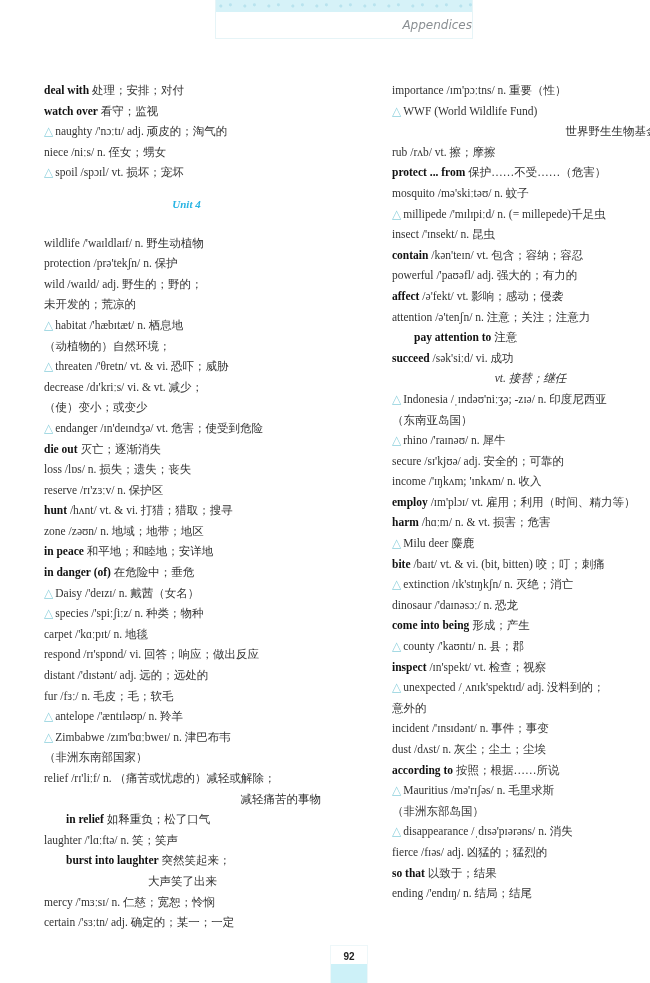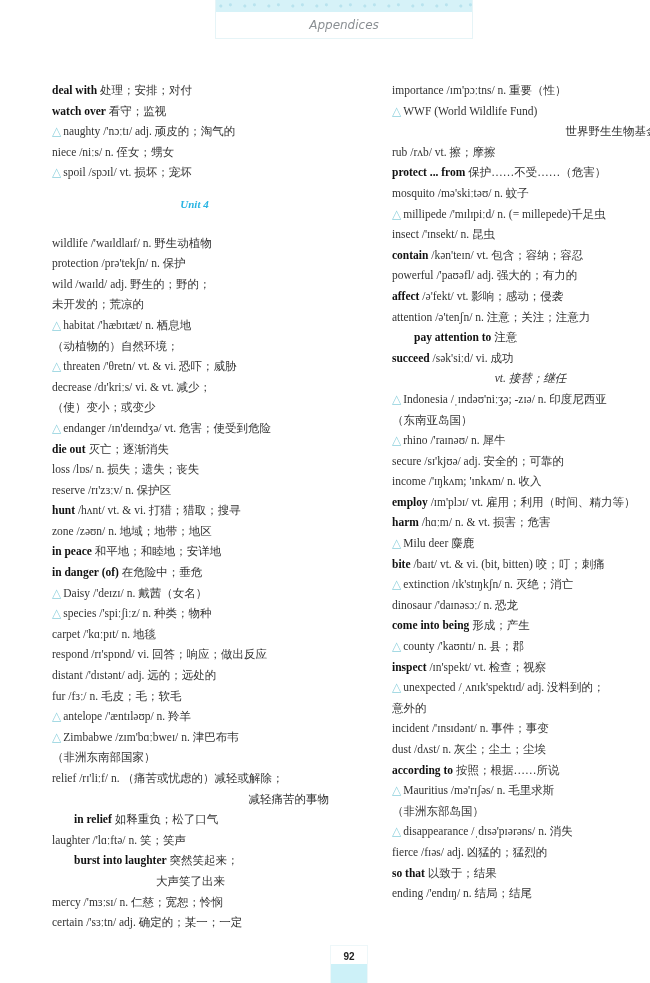--- a/index.html
+++ b/index.html
@@ -11,25 +11,25 @@
     position:absolute; left:215px; top:0; width:256px; height:38px;
     border:1px solid #e6f4f7; border-top:none; background:#fff;
   }
   .header .band {
     height:12px; background:#d6f2f8;
     background-image:radial-gradient(circle at 20% 50%, #b8e3ee 1px, transparent 2px),
                      radial-gradient(circle at 60% 40%, #b8e3ee 1px, transparent 2px);
     background-size:24px 12px;
   }
   .header .title {
-    text-align:center; font-family:"DejaVu Sans", sans-serif; font-style:italic;
+    text-align:right; font-family:"DejaVu Sans", sans-serif; font-style:italic;
     font-size:12px; color:#8a8f93; margin-top:6px; font-weight:300;
   }
   .col { position:absolute; top:80px; font-size:11.5px; line-height:20.6px; }
-  .col.left { left:52px; width:285px; }
+  .col.left { left:44px; width:285px; }
   .col.right { left:360px; width:285px;margin-left:32px; }
   .entry { white-space:nowrap; }
   .entry.cont { text-align:left; padding-right:8px; }
   .bold { font-weight:bold; color:#111; }
   .tri { color:#8ed0dd; font-family:"DejaVu Sans", sans-serif; font-size:12px; margin-right:2px; }
   .indent { padding-left:22px; }
   .unit {
     text-align:center; color:#29b4e3; font-weight:bold; font-style:italic;
     font-size:11px; margin:11px 0 18px 0;
   }

